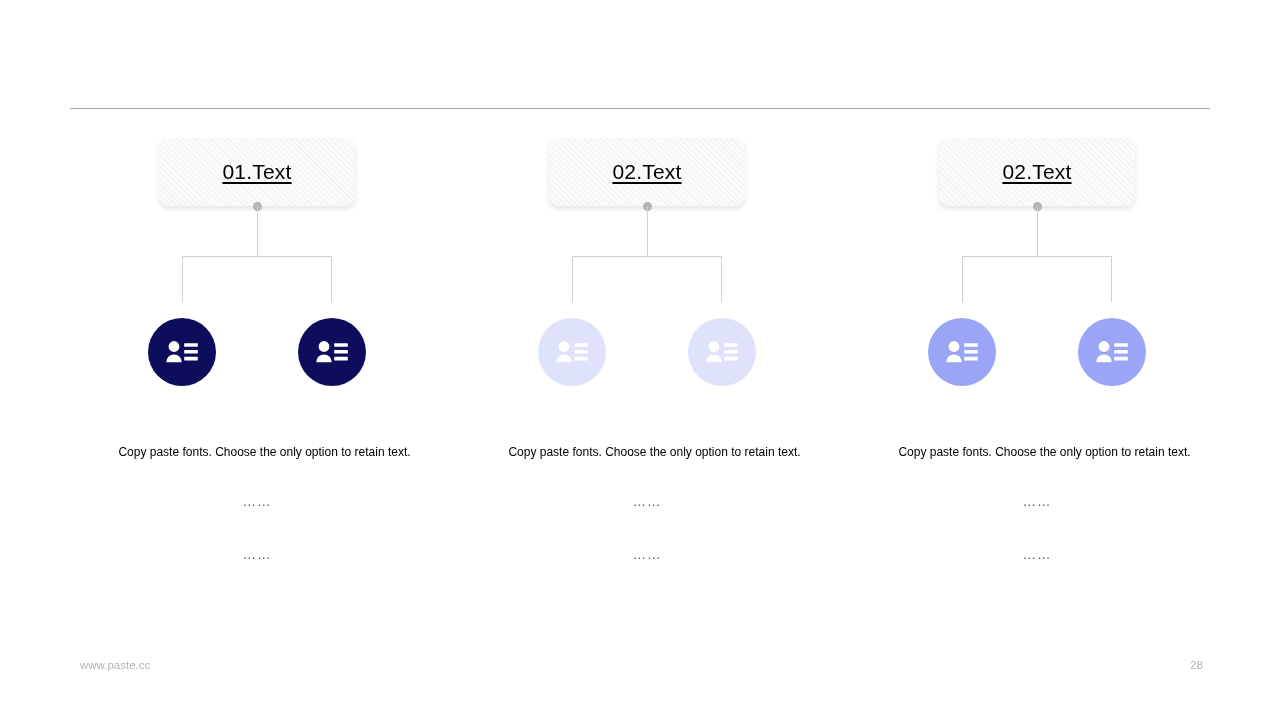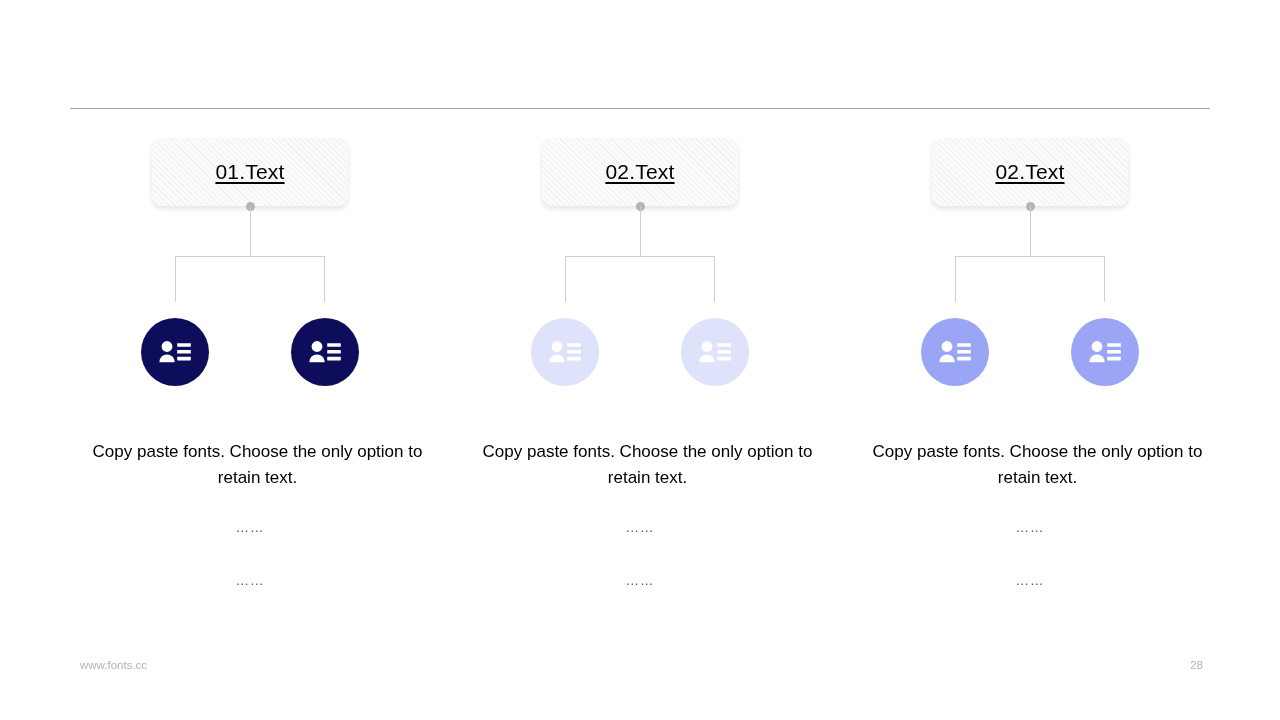--- a/index.html
+++ b/index.html
@@ -25,21 +25,21 @@
     left: 70px;
     top: 108px;
     width: 1140px;
     height: 1px;
     background: #a8a8a8;
   }
 
   
   .columns {
     position: absolute;
-    left: 70px;
+    left: 77px;
     top: 138px;
     width: 1140px;
     display: flex;
     flex-direction: row;
     justify-content: space-between;
   }
 
   .column {
     position: relative;
     width: 360px;
@@ -146,21 +146,21 @@
     justify-content: center;
   }
 
   .icon-circle svg { display: block; }
 
   
   .desc {
     margin-top: 53px;
     width: 330px;
     text-align: center;
-    font-size: 17px;
+    font-size: 12px;
     line-height: 26px;
     color: #000000;
     margin-left: 15px;
   }
 
   .ellipsis-line {
     margin-top: 30px;
     width: 330px;
     text-align: center;
     font-size: 13.5px;
@@ -311,16 +311,16 @@
         </div>
       </div>
 
       <div class="desc">Copy paste fonts. Choose the only option to retain text.</div>
       <div class="ellipsis-line">……</div>
       <div class="ellipsis-line second">……</div>
     </div>
 
   </div>
 
-  <div class="footer-url" style="color: rgb(179, 179, 179);">www.fonts.cc</div>
+  <div class="footer-url" style="color: rgb(179, 179, 179);">www.paste.cc</div>
   <div class="footer-page" style="color: rgb(179, 179, 179); margin-left: 17px;">28</div>
 
 </div>
 
 </body></html>

